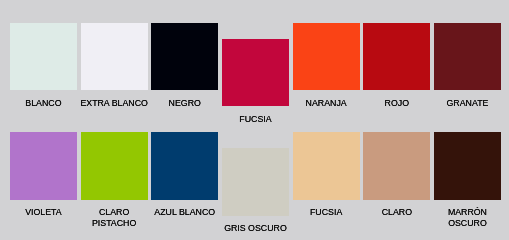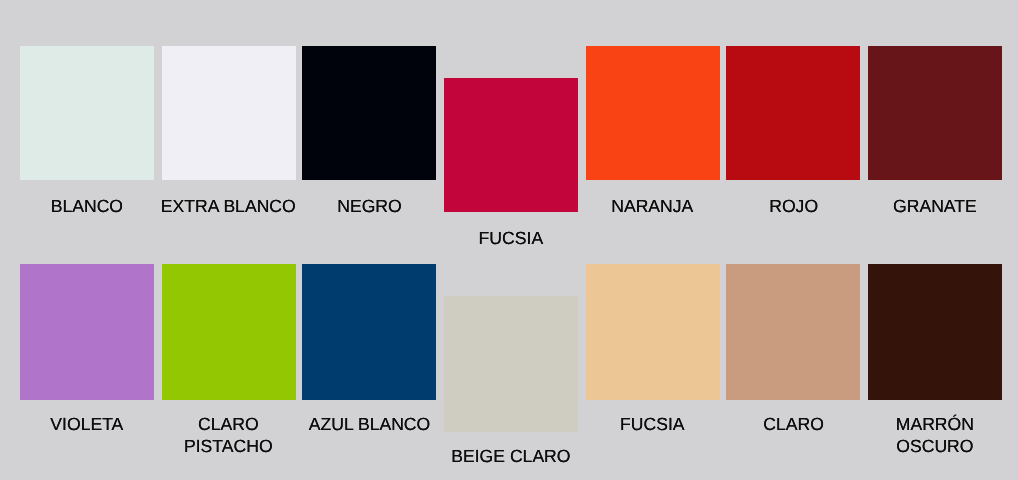--- a/index.html
+++ b/index.html
@@ -71,21 +71,21 @@
       <div class="swatch" style="background: rgb(147, 199, 1);"></div>
       <div class="label">CLARO
 PISTACHO</div>
     </div>
     <div class="cell c2">
       <div class="swatch" style="background: rgb(0, 60, 110);"></div>
       <div class="label">AZUL BLANCO</div>
     </div>
     <div class="cell c3">
       <div class="swatch" style="background: rgb(207, 205, 194);"></div>
-      <div class="label">BEIGE CLARO</div>
+      <div class="label">GRIS OSCURO</div>
     </div>
     <div class="cell c4">
       <div class="swatch" style="background: rgb(236, 198, 149);"></div>
       <div class="label">FUCSIA</div>
     </div>
     <div class="cell c5">
       <div class="swatch" style="background: rgb(201, 155, 127);"></div>
       <div class="label">CLARO</div>
     </div>
     <div class="cell c6">

